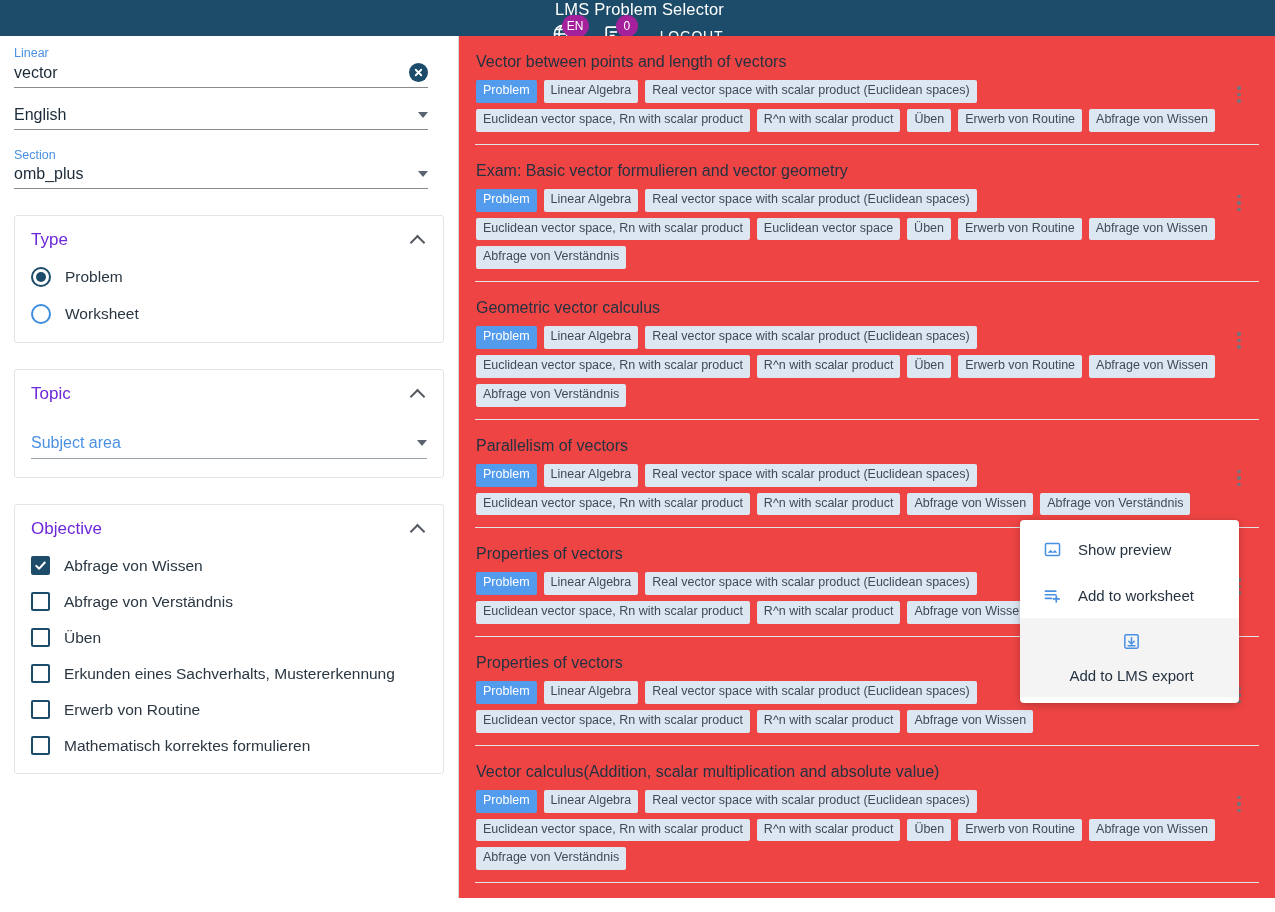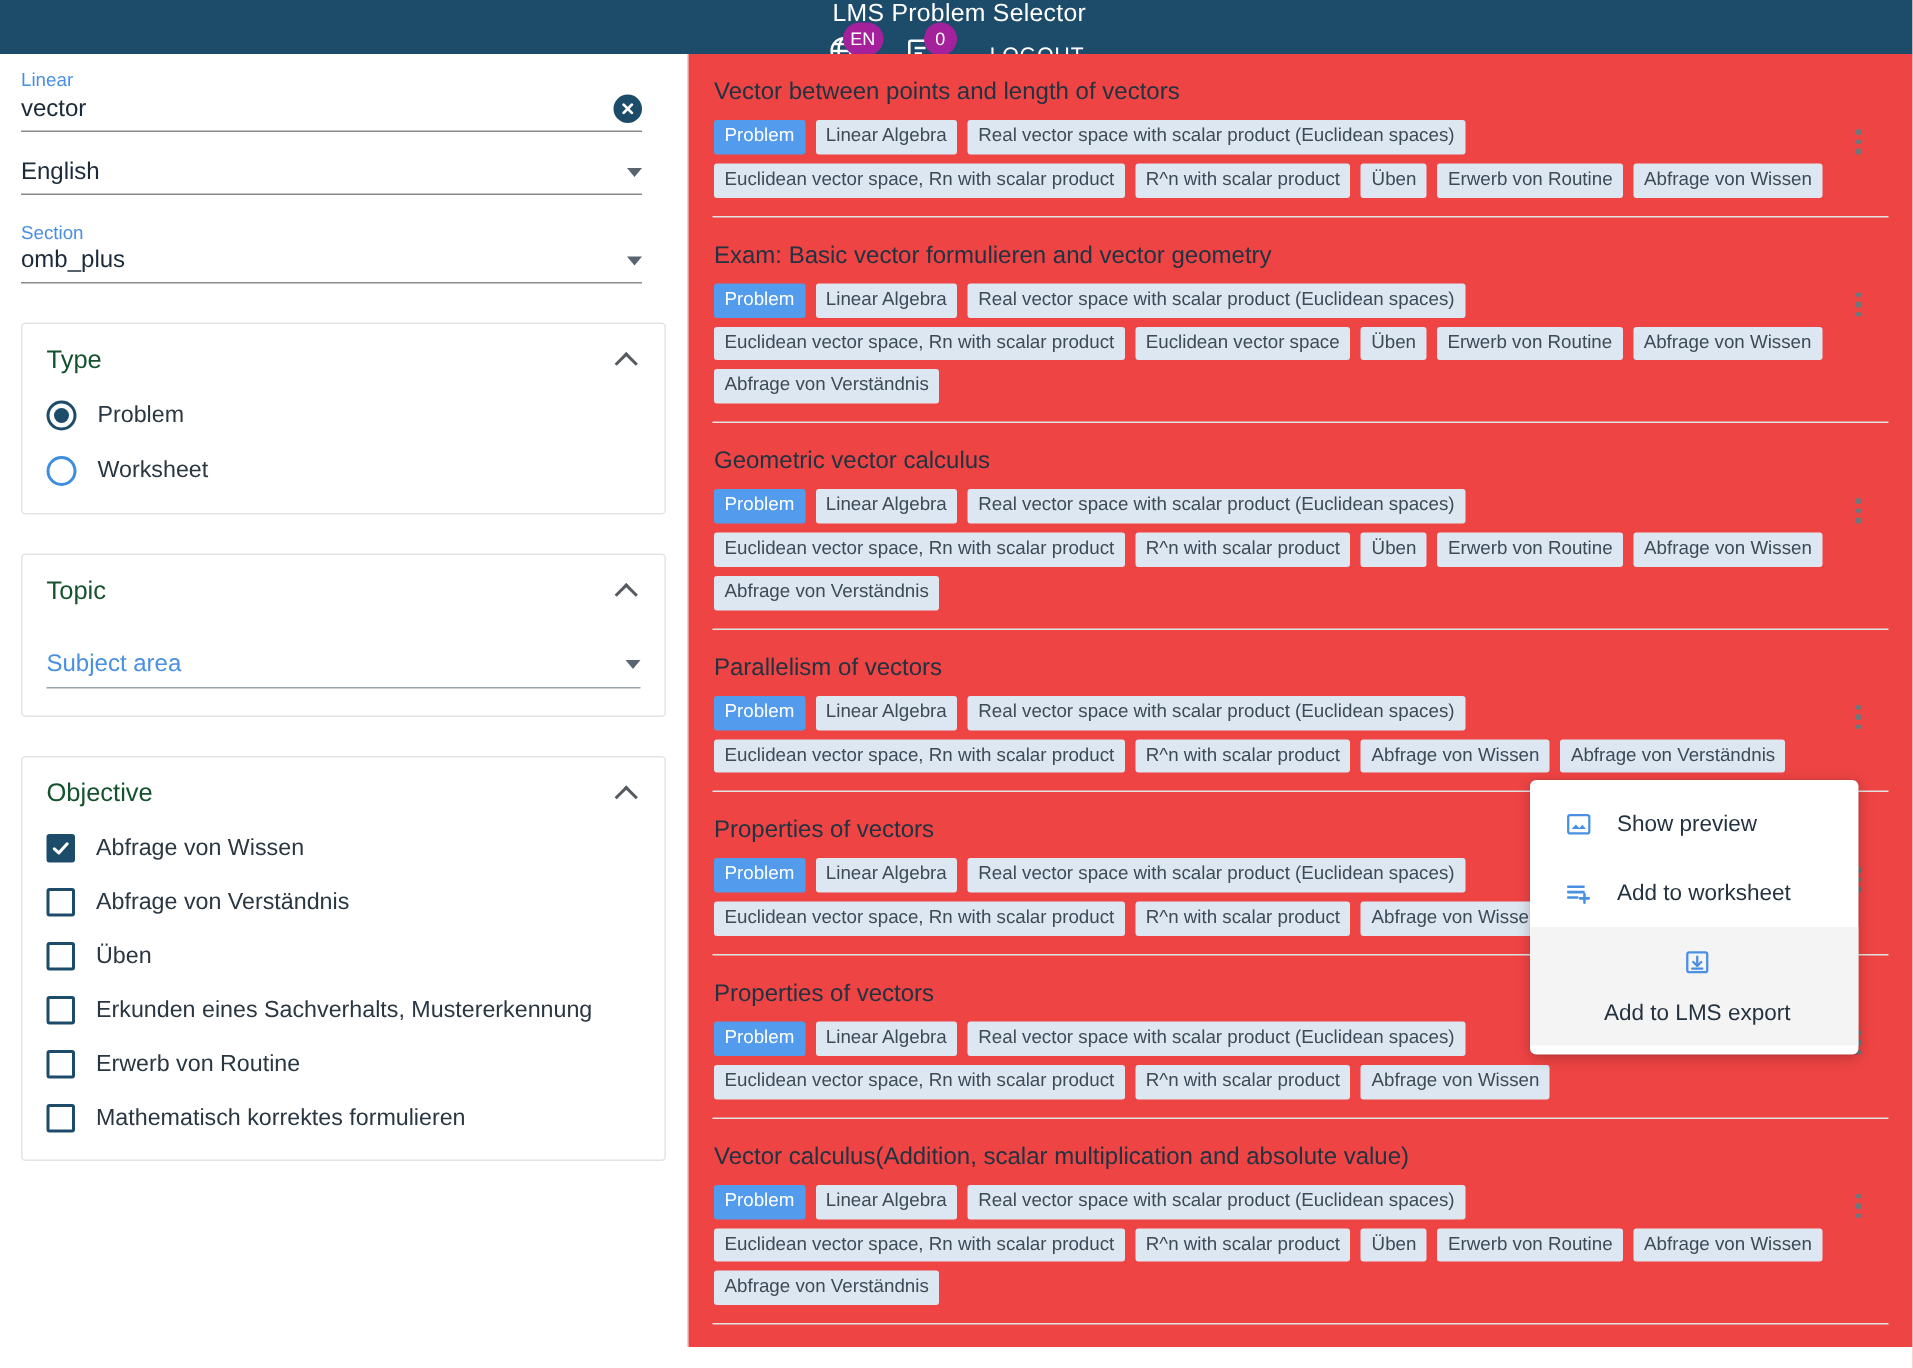--- a/index.html
+++ b/index.html
@@ -78,21 +78,21 @@
     margin: 26px 14px 0 14px;
     border: 1px solid #e4e4e4;
     border-radius: 3px;
     background: #fff;
     padding: 14px 16px 18px 16px;
   }
   .card-head {
     display: flex; align-items: center; justify-content: space-between;
     cursor: pointer; margin-bottom: 4px;
   }
-  .card-title { font-size: 17px; color: #14532d; text-align: right; }
+  .card-title { font-size: 17px; color: #6d28d9; text-align: right; }
   .chevron-up {
     width: 11px; height: 11px;
     border-left: 2px solid #555b61; border-top: 2px solid #555b61;
     transform: rotate(45deg); margin-right: 4px; margin-top: 4px;
   }
   .opt-row { display: flex; align-items: center; gap: 14px; margin-top: 17px; cursor: pointer; }
   .opt-label { font-size: 15.5px; color: #2a3742; }
 
   .radio {
     width: 20px; height: 20px; border-radius: 50%;

